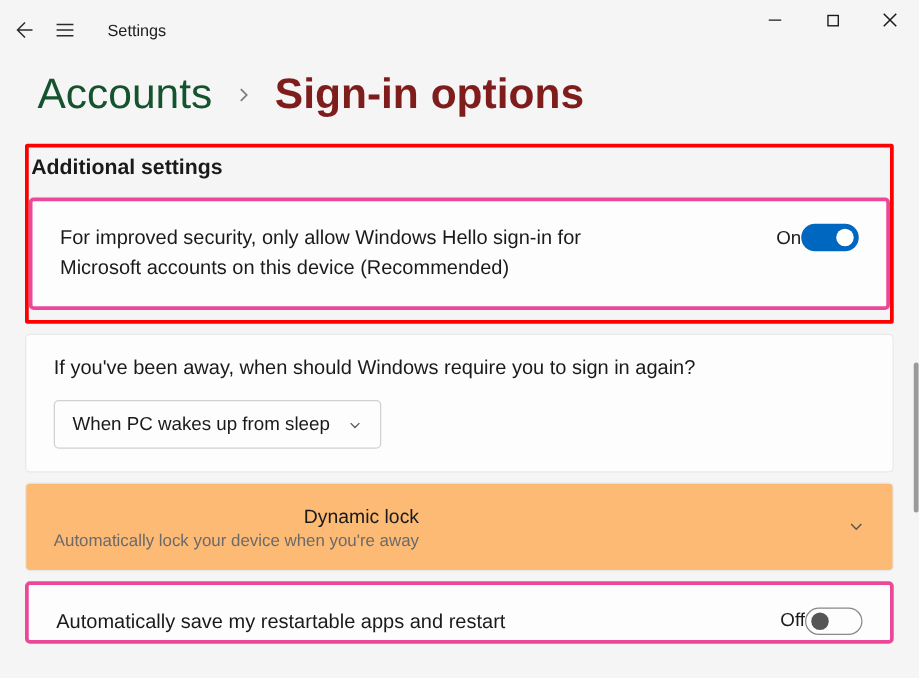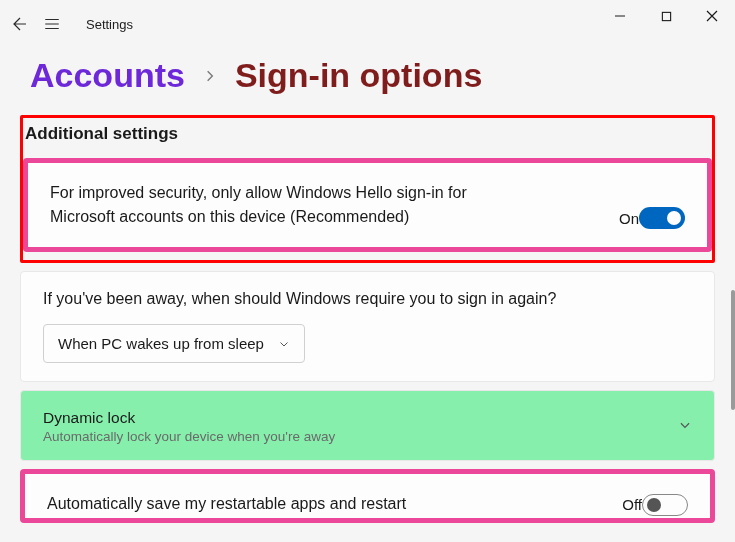--- a/index.html
+++ b/index.html
@@ -51,47 +51,47 @@
     cursor: pointer;
   }
   .breadcrumb {
     display: flex;
     align-items: center;
     gap: 18px;
     padding: 8px 30px 20px 30px;
   }
   .bc-accounts {
     font-size: 34px;
-    font-weight: 700;
-    color: #6d28d9;
+    font-weight: 400;
+    color: #14532d;
   }
   .bc-sep {
     font-size: 22px;
     color: #7a7a7a;
   }
   .bc-current {
     font-size: 34px;
     font-weight: 600;
     color: #7f1d1d;
   }
   .content {
     padding: 0 20px;
   }
   .section-header {
     font-size: 17px;
     font-weight: 700;
     padding: 6px 6px 14px 6px;
   }
   .card {
     background: #fdfdfd;
-    border: 5px solid #ec4899;
+    border: 3px solid #ec4899;
     border-radius: 4px;
     padding: 18px 22px;
     display: flex;
-    align-items: flex-end;
+    align-items: flex-start;
     justify-content: space-between;
     margin-bottom: 8px;
   }
   .highlight-box {
     border: 3px solid #ff0000;
     border-radius: 2px;
     padding-top: 6px;
     margin-bottom: 8px;
   }
   .highlight-box .section-header { padding-left: 2px; padding-top:0;}
@@ -150,28 +150,29 @@
     align-items: center;
     gap: 14px;
     border: 1px solid #d0d0d0;
     border-radius: 4px;
     padding: 10px 14px;
     font-size: 15px;
     background: #fdfdfd;
     cursor: pointer;
   }
   .card-expand {
-    background: #86efac;
+    background: #fdba74;
     border: 1px solid #e8e8e8;
     border-radius: 4px;
     padding: 16px 22px;
     display: flex;
     align-items: center;
     justify-content: space-between;
     margin-bottom: 8px;
+    text-align: right;
   }
   .ce-title {
     font-size: 15.5px;
     line-height: 1.4;
   }
   .ce-sub {
     font-size: 13.5px;
     color: #6a6a6a;
   }
   .chev {

